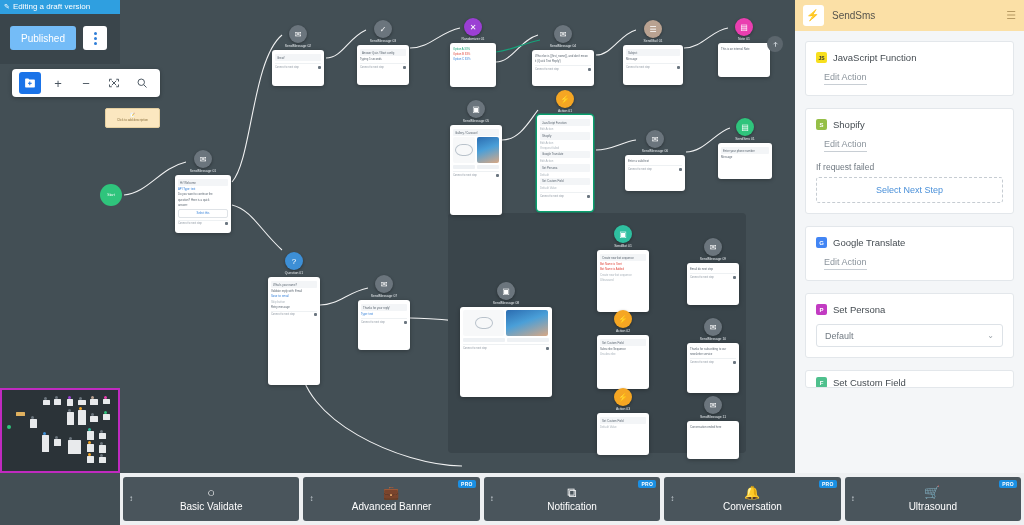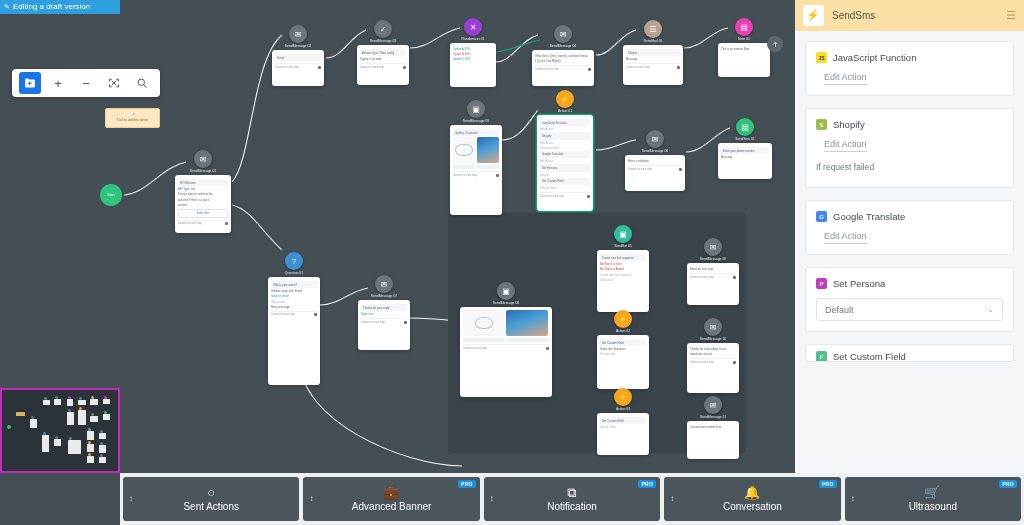--- a/index.html
+++ b/index.html
@@ -224,20 +224,28 @@
       <path d="M300,360 C300,420 400,465 462,466"></path>
     </g>
     <path d="M496,52 C512,50 522,44 540,40" fill="none" stroke="#16a37b" stroke-width="1.2"></path>
   </svg>
 
   <div id="edit-banner">
     <span class="bi">✎</span>
     <span>Editing a draft version</span>
   </div>
 
+  <div id="pub-bar">
+    <button id="pub-btn">Published</button>
+    <div id="kebab-btn">
+        <i></i>
+        <i></i>
+        <i></i>
+      </div>
+  </div>
 
   <div id="zoom-toolbar">
     <div class="tb-btn active">
       <svg width="12" height="12" viewBox="0 0 16 16" fill="currentColor">
           <path d="M1.5 3a1 1 0 011-1h3.3l1.2 1.4H13.5a1 1 0 011 1V13a1 1 0 01-1 1h-11a1 1 0 01-1-1V3z"></path>
           <rect x="7" y="6" width="1.4" height="5" fill="#1a73e8"></rect>
           <rect x="5.3" y="7.7" width="5" height="1.4" fill="#1a73e8"></rect>
         </svg>
     </div>
     <div class="tb-btn">+</div>
@@ -568,21 +576,21 @@
       <div class="mm dot" style="left: 97.745px; top: 64.38px; width: 3px; height: 3px; background: rgb(107, 117, 125);"></div>
       <div class="mm dot" style="left: 5px; top: 35px; width: 4px; height: 4px; background: rgb(47, 196, 124);"></div>
       <div class="mm" style="left: 14px; top: 22px; width: 9px; height: 4px; background: rgb(224, 177, 95);"></div>
     </div>
 </div>
 
 <div id="bottom-bar">
     <div class="bt">
       <span class="handle">↕</span>
       <span class="bi">○</span>
-      <span class="bl">Sent Actions</span>
+      <span class="bl">Basic Validate</span>
     </div>
     <div class="bt">
       <span class="handle">↕</span>
       <span class="bi">💼</span>
       <span class="bl">Advanced Banner</span>
       <span class="pro">PRO</span>
     </div>
     <div class="bt">
       <span class="handle">↕</span>
       <span class="bi">⧉</span>
@@ -610,21 +618,21 @@
     <div class="sb-menu">☰</div>
   </div>
   <div id="sb-body">
       <div class="sb-card"><div class="sb-title">
           <span class="sb-logo" style="background: rgb(247, 223, 30); color: rgb(51, 51, 51); font-size: 5px;">JS</span>
           <span>JavaScript Function</span>
         </div><div class="sb-edit">Edit Action</div></div>
       <div class="sb-card"><div class="sb-title">
           <span class="sb-logo" style="background: rgb(149, 191, 71);">S</span>
           <span>Shopify</span>
-        </div><div class="sb-edit">Edit Action</div><div class="sb-sub">If request failed</div></div>
+        </div><div class="sb-edit">Edit Action</div><div class="sb-sub">If request failed</div><div class="sb-dash">Select Next Step</div></div>
       <div class="sb-card"><div class="sb-title">
           <span class="sb-logo" style="background: rgb(66, 133, 244);">G</span>
           <span>Google Translate</span>
         </div><div class="sb-edit">Edit Action</div></div>
       <div class="sb-card">
         <div class="sb-title">
           <span class="sb-logo" style="background: rgb(194, 59, 194);">P</span>
           <span>Set Persona</span>
         </div>
         <div class="sb-select">

